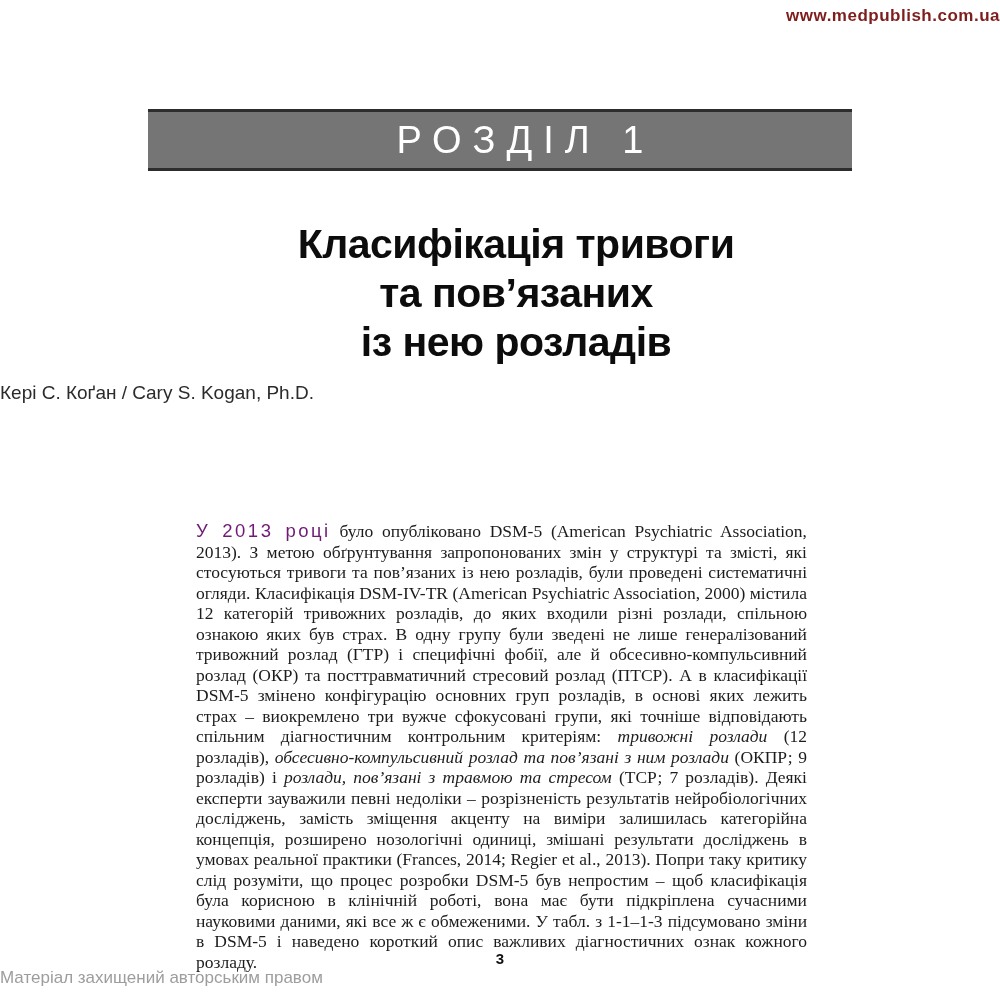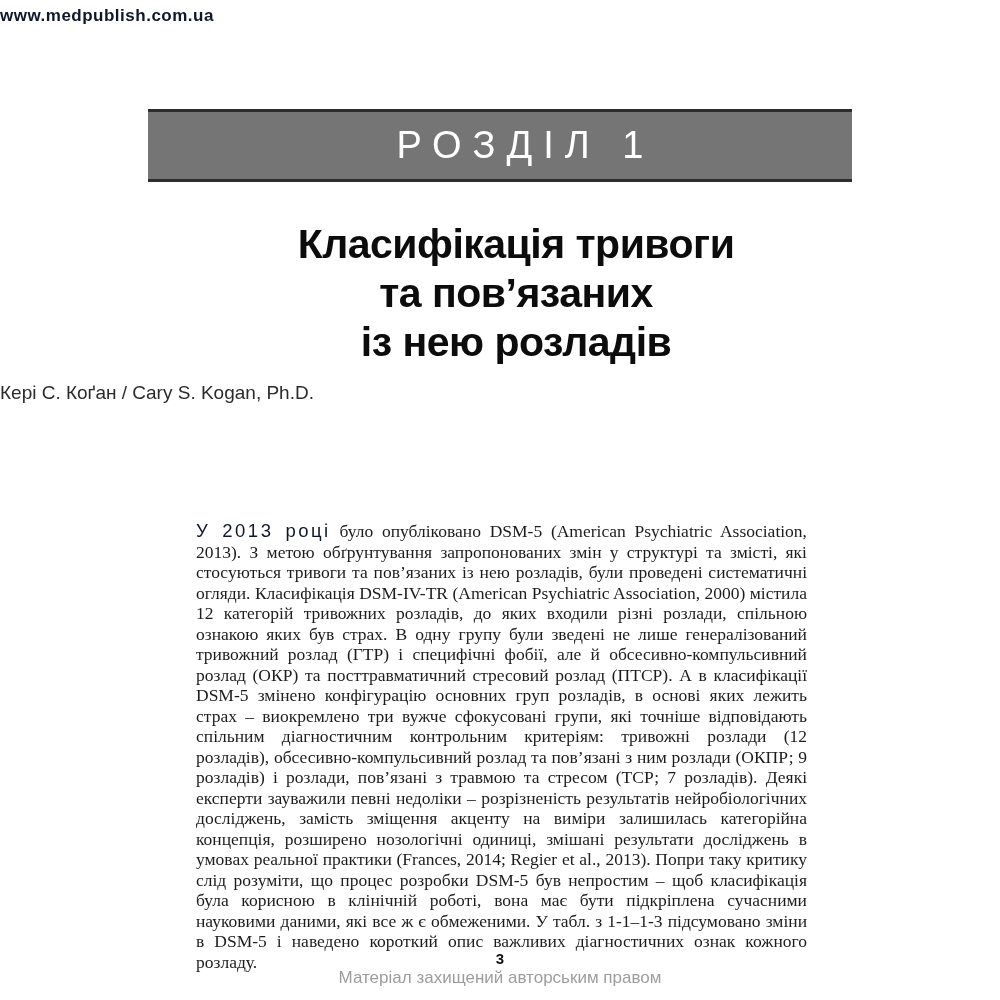--- a/index.html
+++ b/index.html
@@ -15,35 +15,35 @@
     overflow: hidden;
     font-family: "Liberation Serif", "DejaVu Serif", serif;
   }
 
   
   .watermark {
     position: absolute;
     top: 6px;
     left: 0;
     width: 100%;
-    text-align: left;
+    text-align: right;
     font-family: "Liberation Sans", "DejaVu Sans", sans-serif;
     font-size: 17px;
     font-weight: 600;
     letter-spacing: 0.5px;
-    color: #0f172a;
+    color: #7f1d1d;
   }
 
   
   .chapter-banner {
     position: absolute;
     top: 109px;
     left: 148px;
     width: 704px;
-    height: 73px;
+    height: 62px;
     box-sizing: border-box;
     background: #757575;
     border-top: 3px solid #2d2d2d;
     border-bottom: 3px solid #2d2d2d;
     display: flex;
     align-items: center;
     justify-content: center;
     padding-left: 40px;
   }
   .chapter-banner .banner-label {
@@ -94,43 +94,43 @@
     font-family: "Liberation Serif", "DejaVu Serif", serif;
     font-size: 17.5px;
     line-height: 20.5px;
     color: #1c1c1c;
     text-align: justify;
   }
   .lead-in {
     font-family: "Liberation Sans", "DejaVu Sans", sans-serif;
     font-size: 18.5px;
     letter-spacing: 2.5px;
-    color: #0f172a;
+    color: #701a75;
   }
   .seg-italic {
+    font-style: italic;
   }
 
   
   .page-number {
     position: absolute;
     top: 950px;
     left: 0;
     width: 100%;
     text-align: center;
     font-family: "Liberation Sans", "DejaVu Sans", sans-serif;
     font-size: 15px;
     font-weight: 700;
     color: #111111;
   }
   .copyright {
     position: absolute;
     top: 968px;
     left: 0;
     width: 100%;
-    text-align: center;
     font-family: "Liberation Sans", "DejaVu Sans", sans-serif;
     font-size: 17px;
     font-weight: 500;
     color: #9d9d9d;
   }
 </style>
 </head>
 <body>
 
 <div class="page">

